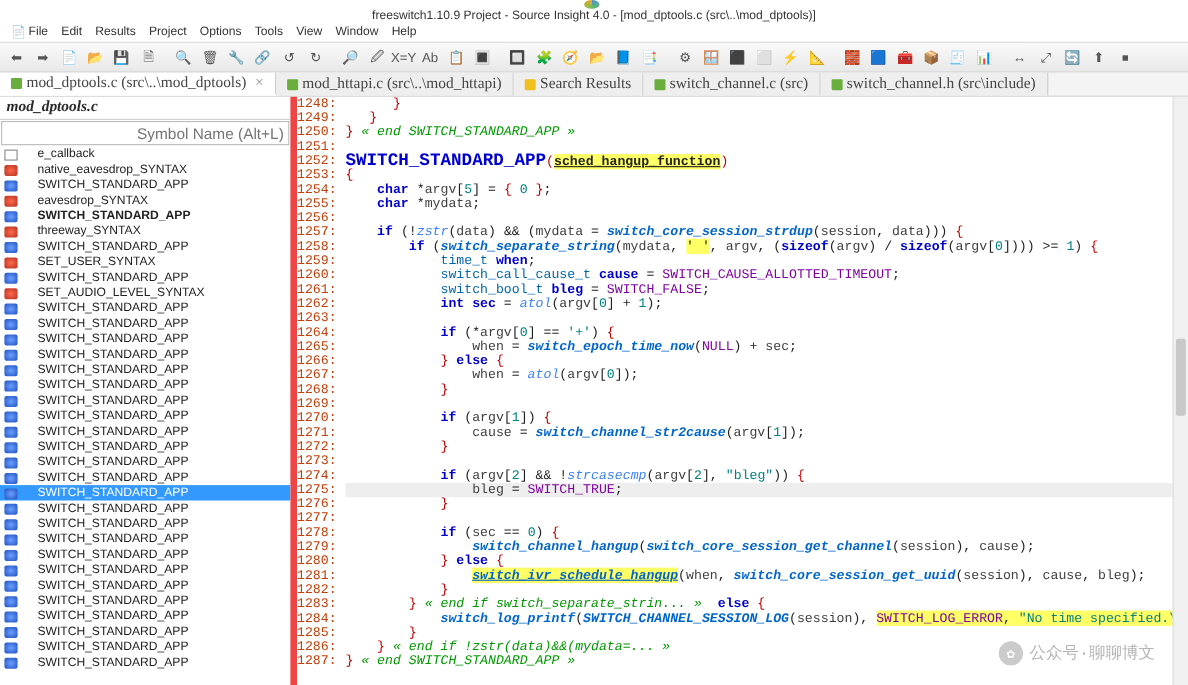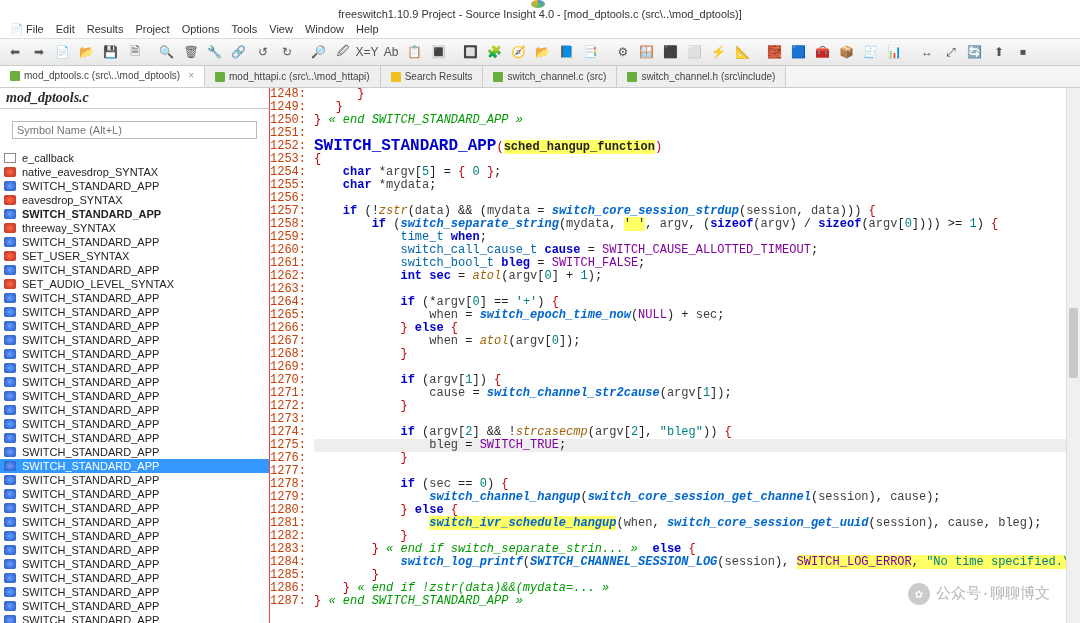--- a/index.html
+++ b/index.html
@@ -6,56 +6,56 @@
   body { font-family: "Segoe UI", Tahoma, sans-serif; font-size: 12px; background: #f0f0f0; width: 1080px; height: 623px; overflow: hidden; }
   .titlebar { height: 20px; background: #fff; display: flex; align-items: center; padding: 0 6px; font-size: 11px; color: #333; flex-direction: column; }
   .titlebar .logo { width: 14px; height: 14px; margin-right: 5px; border-radius: 50%; background: conic-gradient(#4a90d9, #6ac259, #f5a623); }
   .menubar { height: 18px; background: #fff; display: flex; align-items: center; padding: 0 4px; font-size: 11px; color: #333; }
   .menubar .mi { padding: 0 6px; cursor: default; }
   .menubar .mi:first-child { width: 16px; text-align: center; }
   .toolbar { height: 28px; background: linear-gradient(#fafafa,#e8e8e8); border-top: 1px solid #ddd; border-bottom: 1px solid #ccc; display: flex; align-items: center; padding: 0 4px; gap: 2px; }
   .tbtn { width: 22px; height: 22px; display: flex; align-items: center; justify-content: center; border: 1px solid transparent; border-radius: 2px; font-size: 12px; color: #555; }
   .tsep { width: 6px; }
   .tabs { height: 22px; background: #f4f4f4; border-bottom: 1px solid #ccc; display: flex; overflow: hidden; }
-  .tab { padding: 3px 10px; font-size: 10px; color: #444; background: #eee; border-right: 1px solid #ccc; white-space: nowrap; display: flex; align-items: center; gap: 4px; }
+  .tab { padding: 3px 10px; font-size: 14px; color: #444; background: #eee; border-right: 1px solid #ccc; white-space: nowrap; display: flex; align-items: center; gap: 4px; font-family: Liberation Serif, serif; }
   .tab.active { background: #fff; border-bottom: 2px solid #fff; }
   .tab .ic { width: 10px; height: 10px; background: #6aaf3e; border-radius: 1px; }
   .tab .ic.y { background: #f0c020; }
   .tab .xx { margin-left: 4px; color: #999; }
   .main { display: flex; height: calc(623px - 20px - 18px - 28px - 22px); }
-  .sidebar { width: 270px; background: #fff; border-right: 1px solid #ef4444; display: flex; flex-direction: column; }
+  .sidebar { width: 270px; background: #fff; border-right: 6px solid #ef4444; display: flex; flex-direction: column; }
   .sb-title { font-family: "Times New Roman", serif; font-style: italic; font-weight: bold; font-size: 14px; padding: 2px 6px; border-bottom: 1px solid #ccc; color: #2a2a2a; }
-  .sb-search { border: 1px solid #bbb; margin: 12px; padding: 2px 4px; font-size: 11px; color: #888; }
+  .sb-search { border: 1px solid #bbb; margin: 1px; padding: 2px 4px; font-size: 14px; color: #888; text-align: right; }
   .sb-list { flex: 1; overflow: hidden; }
-  .sb-item { display: flex; align-items: center; padding: 1px 4px; font-size: 11px; color: #222; gap: 6px; white-space: nowrap; }
+  .sb-item { display: flex; align-items: flex-end; padding: 1px 4px; font-size: 11px; color: #222; gap: 18px; white-space: nowrap; }
   .sb-item .sic { width: 12px; height: 10px; }
   .sb-item.sel { background: #3399ff; color: #fff; }
   .sb-item.bold { font-weight: bold; }
   .sic.red { background: radial-gradient(#ff6a4a,#b43020); border-radius: 2px; }
   .sic.blue { background: radial-gradient(#6aa0ff,#2050c0); border-radius: 2px; }
   .sic.box { background: #fff; border: 1px solid #888; }
   .editor { flex: 1; display: flex; font-family: "Consolas","Courier New",monospace; font-size: 12px; line-height: 13px; background: #fff; overflow: hidden; position: relative; }
   .gutter { width: 48px; text-align: left; color: #c2410c; background: #fff; padding-right: 8px; }
   .gutter div { height: 13px; }
   .code { flex: 1; white-space: pre; color: #222; position: relative; }
   .code .ln { height: 13px; }
   .code .ln.hl { background: #eeeeee; }
   .p { color: #c00000; }      
   .k { color: #0000cc; font-weight: bold; }
   .kf { color: #0000cc; font-weight: bold; }
   .fn { color: #0066cc; font-weight: bold; font-style: italic; }
-  .fnn { color: #a16207; font-style: italic; }
+  .fnn { color: #3b82f6; font-style: italic; }
   .ty { color: #0066aa; }
   .mc { color: #8000a0; }
   .s { color: #008080; }
   .n { color: #008080; }
   .cm { color: #009a00; font-style: italic; }
   .id { color: #404040; }
   .hlY { background: #ffff66; }
-  .hlY.b { font-weight: bold; }
+  .hlY.b { font-weight: bold; text-decoration: underline; }
   .big { font-weight: bold; font-size: 16px; color: #0000cc; }
   .scrollv { position: absolute; right: 0; top: 0; bottom: 0; width: 14px; background: #f0f0f0; border-left: 1px solid #ddd; }
   .scrollv .thumb { position: absolute; left: 2px; right: 2px; top: 220px; height: 70px; background: #c8c8c8; border-radius: 2px; }
   .watermark { position: absolute; right: 30px; bottom: 18px; font-size: 15px; color: rgba(120,120,120,0.55); display: flex; align-items: center; gap: 6px; }
   .watermark .wic { width: 22px; height: 22px; border-radius: 50%; background: rgba(140,140,140,0.45); display:flex; align-items:center; justify-content:center; color:#fff; font-size:13px; }
 </style>
 </head>
 <body>
 
 <div class="titlebar">

